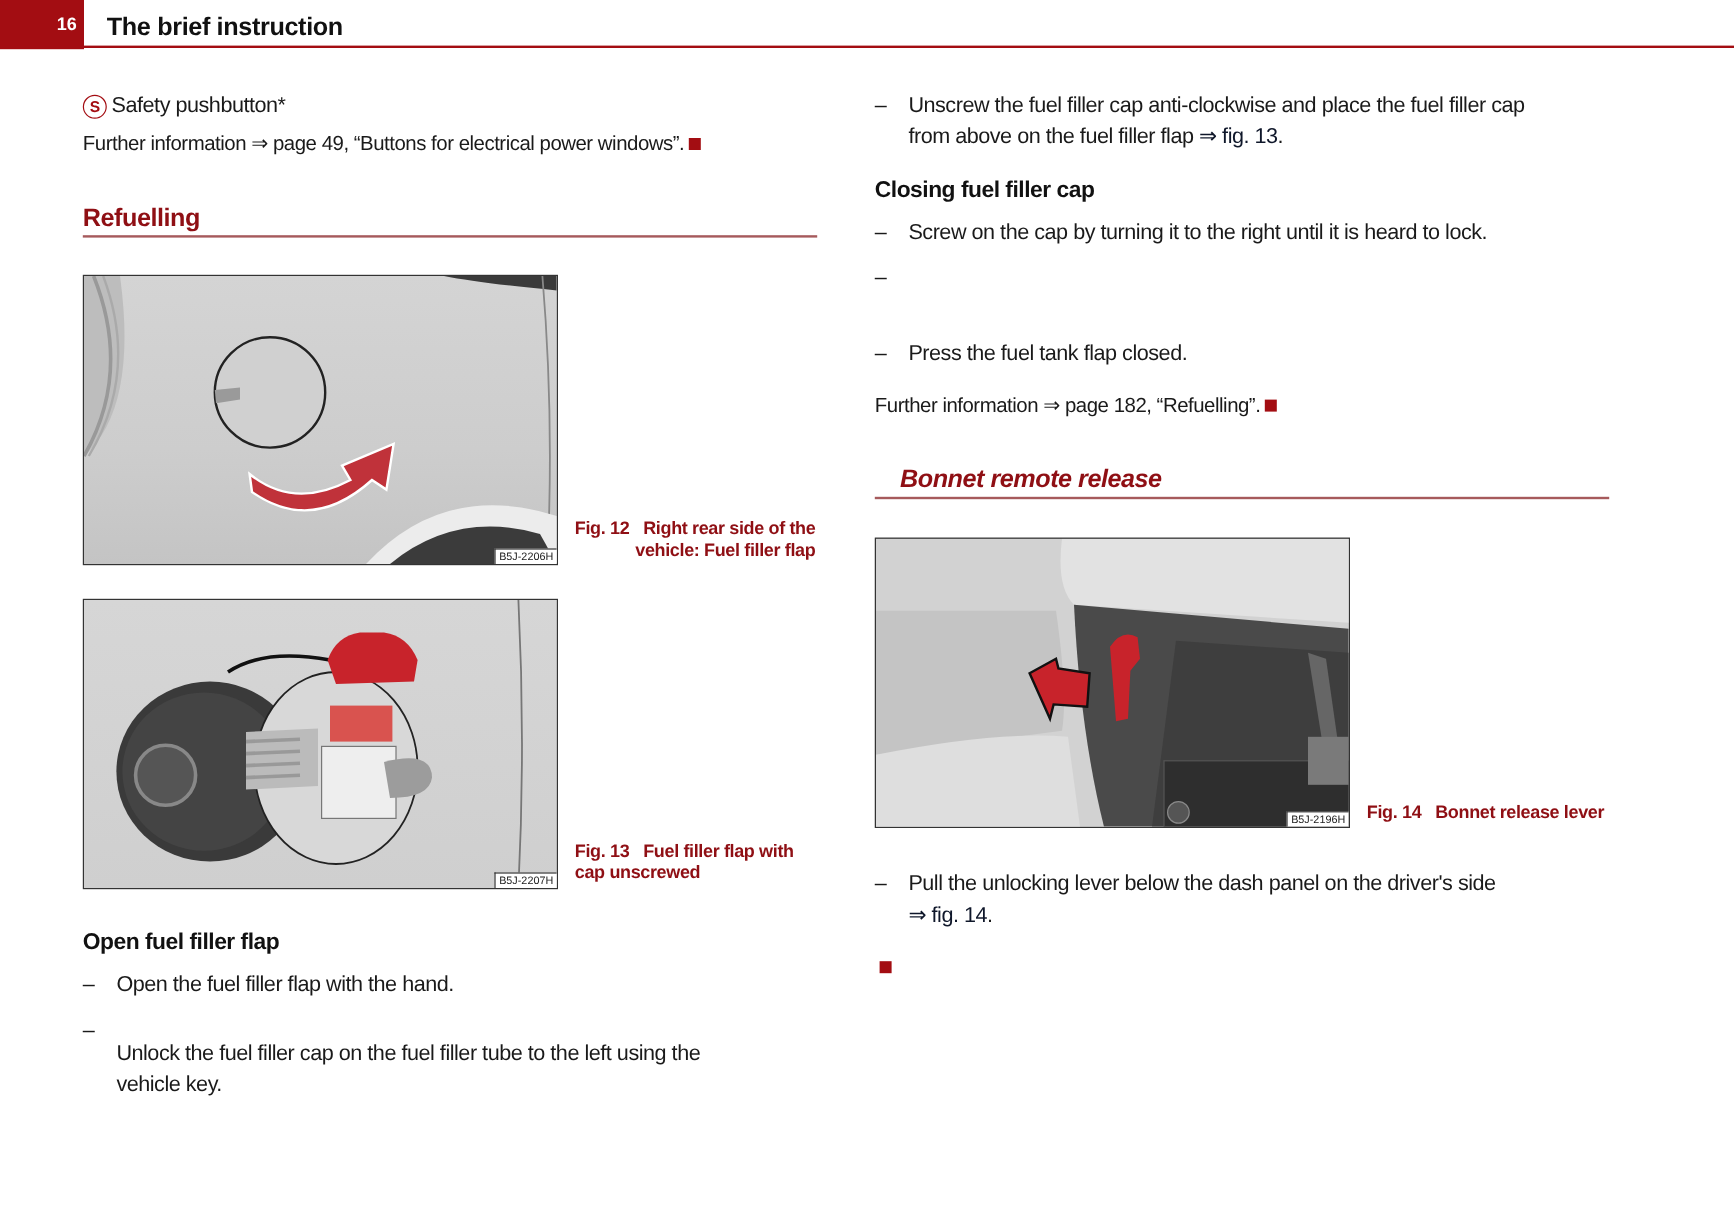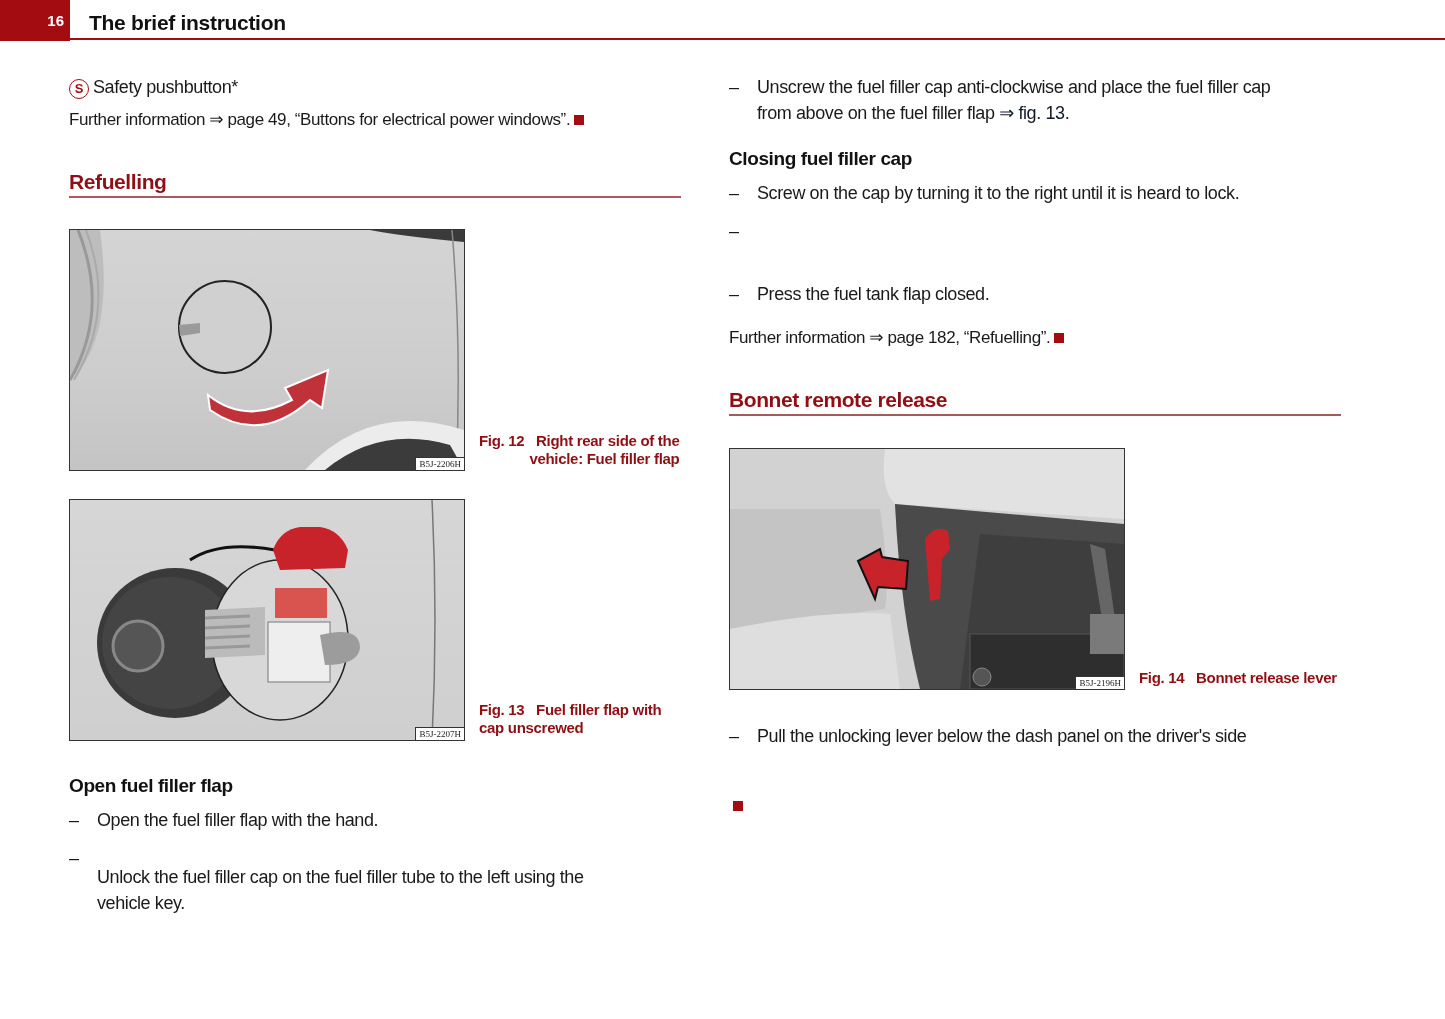--- a/index.html
+++ b/index.html
@@ -17,21 +17,21 @@
   .circle-s { display: inline-block; width: 18px; height: 18px; border: 1.6px solid #a30d12; border-radius: 50%;
               color: #a30d12; font-size: 13px; line-height: 18px; text-align: center; font-weight: bold; margin-right: 4px; vertical-align: 0px; }
   .section-title { position: absolute; font-weight: bold; font-size: 21px; color: #8f0f14; letter-spacing: -0.4px; }
   .section-rule { position: absolute; height: 2px; background: #a65a5c; }
   .sub-title { position: absolute; font-weight: bold; font-size: 19px; color: #111; letter-spacing: -0.4px; }
   .bullet { position: absolute; font-size: 18px; line-height: 26px; letter-spacing: -0.4px; }
   .bullet .dash { position: absolute; left: 0; top: 0; }
   .bullet .body { position: absolute; left: 28px; top: 0; }
   .fig { position: absolute; border: 1px solid #333; overflow: hidden; background: #d9d9d9; }
   .fig-code { position: absolute; right: 0; bottom: 0; background: #fff; border-left: 1px solid #333; border-top: 1px solid #333;
-              font-size: 9px; padding: 1px 3px; color: #222; font-family: Liberation Serif, serif; }
+              font-size: 9px; padding: 1px 3px; color: #222; font-family: Liberation Sans, sans-serif; }
   .caption { position: absolute; font-size: 15px; font-weight: bold; color: #8f0f14; line-height: 18px; letter-spacing: -0.3px; }
 </style>
 </head>
 <body>
 
 <div class="header-bar"></div>
 <div class="page-num">16</div>
 <div class="header-title">The brief instruction</div>
 <div class="header-line"></div>
 
@@ -120,21 +120,21 @@
 </div>
 <div class="bullet" style="left:729px; top:281px; width:620px;">
   <span class="dash">–</span>
   <span class="body">Press the fuel tank flap closed.</span>
 </div>
 
 <div class="txt small" style="left:729px; top:325px;">
   <span>Further information ⇒ page 182, “Refuelling”.</span><span class="stop"></span>
 </div>
 
-<div class="section-title" style="left:729px; top:388px;">Bonnet remote release</div>
+<div class="section-title" style="left:750px; top:388px;font-style:italic;">Bonnet remote release</div>
 <div class="section-rule" style="left:729px; top:414px; width:612px;"></div>
 
 <div class="fig" style="left:729px; top:448px; width:394px; height:240px; background:#c9c9c9;">
   <svg width="394" height="240" viewBox="0 0 394 240">
     <rect x="0" y="0" width="394" height="240" fill="#d2d2d2"></rect>
     <path d="M25,0 L155,0 Q150,40 165,55 L394,70 L394,0 Z" fill="#e2e2e2"></path>
     <path d="M0,60 L150,60 Q160,130 155,160 L0,180 Z" fill="#c4c4c4"></path>
     <path d="M0,180 Q100,160 160,165 L170,240 L0,240 Z" fill="#dedede"></path>
     <path d="M165,55 L394,75 L394,240 L190,240 Q170,160 165,55 Z" fill="#4a4a4a"></path>
     <path d="M250,85 L394,95 L394,240 L230,240 Z" fill="#3e3e3e"></path>
@@ -146,18 +146,19 @@
     <rect x="360" y="165" width="34" height="40" fill="#7a7a7a"></rect>
   </svg>
   <div class="fig-code">B5J-2196H</div>
 </div>
 <div class="caption" style="left:1139px; top:669px; white-space:pre;">Fig. 14   Bonnet release lever</div>
 
 <div class="bullet" style="left:729px; top:723px; width:620px; height:52px;">
   <span class="dash">–</span>
   <span class="body">
     <div style="white-space:nowrap;">Pull the unlocking lever below the dash panel on the driver's side</div>
+    <div><span class="red">⇒ fig. 14</span><span>.</span></div>
   </span>
 </div>
 
 <div class="txt small" style="left:729px; top:793px;">
   <span class="stop"></span>
 </div>
 
 </body></html>

